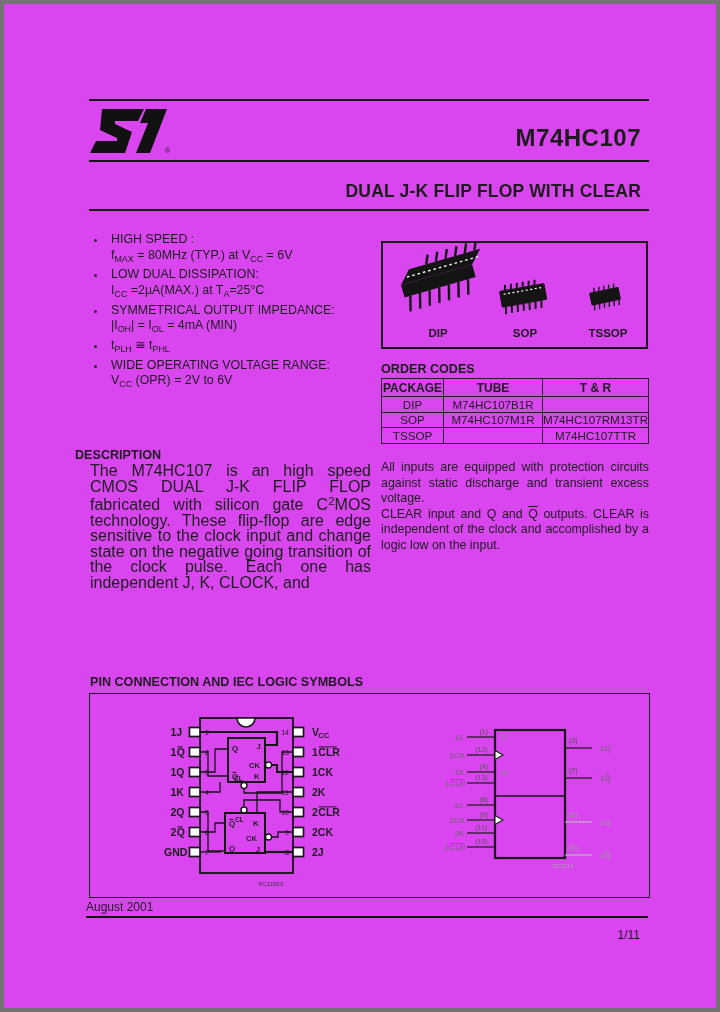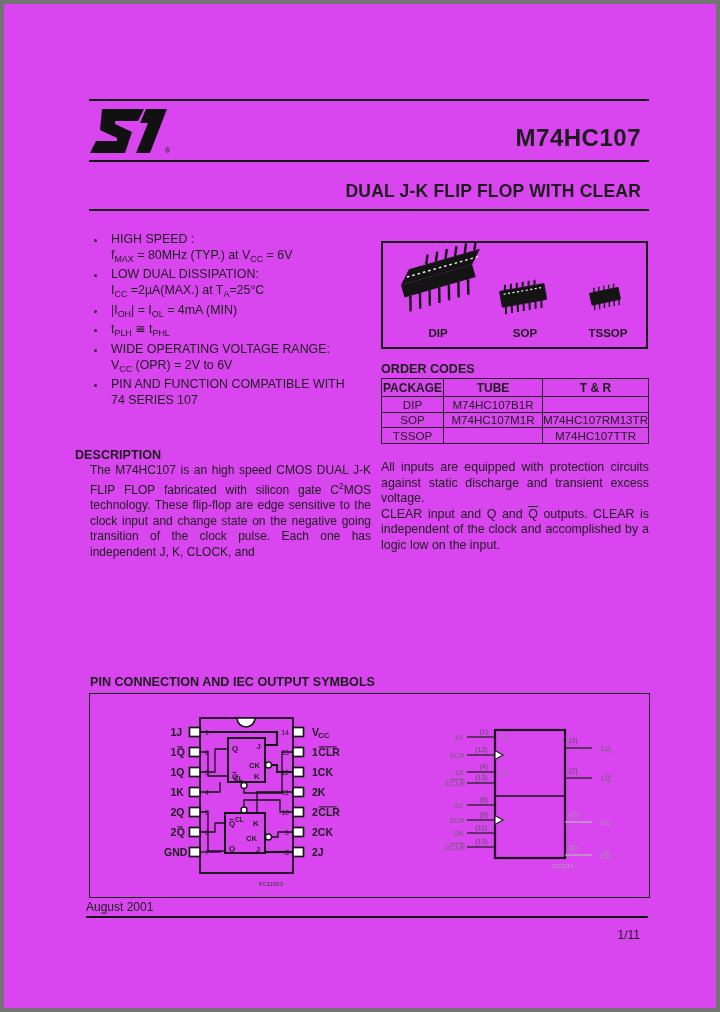--- a/index.html
+++ b/index.html
@@ -26,21 +26,21 @@
   #pkgbox{left:377px;top:237px;width:263px;height:104px;border:2px solid #161616;}
   .pkglabel{position:absolute;top:84px;font-size:11.5px;font-weight:bold;transform:translateX(-50%);}
   
   #oc-heading{left:377px;top:358px;font-size:12.6px;font-weight:bold;}
   #octable{position:absolute;left:377px;top:374px;border-collapse:collapse;table-layout:fixed;}
   #octable th,#octable td{border:1.4px solid #222;text-align:center;padding:0;overflow:hidden;white-space:nowrap;}
   #octable th{font-size:12px;height:17px;font-weight:bold;margin-top:8px;}
   #octable td{font-size:11.6px;height:14.5px;}
   
   #desc-heading{left:71px;top:444px;font-size:12.6px;font-weight:bold;}
-  #desc-left{left:86px;top:459px;width:281px;font-size:12px;line-height:15.5px;text-align:justify;}
+  #desc-left{left:86px;top:459px;width:281px;font-size:16px;line-height:15.5px;text-align:justify;}
   #desc-right{left:377px;top:456px;width:268px;font-size:12.4px;line-height:15.5px;text-align:justify;}
   
   #pin-heading{left:86px;top:671px;font-size:12.6px;font-weight:bold;}
   #pinbox{left:85px;top:689px;width:559px;height:203px;border:1.5px solid #161616;}
   #dipsvg{position:absolute;left:15px;top:11px;}
   #iecsvg{position:absolute;left:330px;top:11px;}
   
   #footer-date{left:82px;top:896px;font-size:12px;text-align:center;}
   #footer-page{right:76px;top:900px;font-size:12px;margin-top:24px;}
   #rule-footer{left:82px;top:912px;width:562px;}
@@ -70,35 +70,31 @@
         <span class="ft">HIGH SPEED :</span>
         <span class="fd">f<sub>MAX</sub> = 80MHz (TYP.) at V<sub>CC</sub> = 6V</span>
       </li>
       <li>
         <span class="blt"></span>
         <span class="ft">LOW DUAL DISSIPATION:</span>
         <span class="fd">I<sub>CC</sub> =2µA(MAX.) at T<sub>A</sub>=25°C</span>
       </li>
       <li>
         <span class="blt"></span>
+        <span class="ft">SYMMETRICAL OUTPUT IMPEDANCE:</span>
         <span class="fd">|I<sub>OH</sub>| = I<sub>OL</sub> = 4mA (MIN)</span>
       </li>
       <li>
         <span class="blt"></span>
         <span class="fd">t<sub>PLH</sub> ≅ t<sub>PHL</sub></span>
       </li>
       <li>
         <span class="blt"></span>
         <span class="ft">WIDE OPERATING VOLTAGE RANGE:</span>
         <span class="fd">V<sub>CC</sub> (OPR) = 2V to 6V</span>
-      </li>
-      <li>
-        <span class="blt"></span>
-        <span class="ft">PIN AND FUNCTION COMPATIBLE WITH</span>
-        <span class="fd">74 SERIES 107</span>
       </li>
     </ul>
 
   <div id="pkgbox" class="abs">
     <svg width="259" height="100" viewBox="0 0 259 100">
 
       <g transform="translate(18,42) rotate(-16)">
         <polygon points="0,0 12,-13 86,-13 74,0" fill="#141414"></polygon>
         <rect x="0" y="0" width="74" height="13" fill="#141414"></rect>
         <line x1="8" y1="-6" x2="82" y2="-6" stroke="#fff" stroke-width="1.4" stroke-dasharray="2.5,3"></line>
@@ -194,21 +190,21 @@
       </tbody>
   </table>
 
   <div id="desc-heading" class="abs">DESCRIPTION</div>
   <div id="desc-left" class="abs">The M74HC107 is an high speed CMOS DUAL J-K FLIP FLOP fabricated with silicon gate C<sup>2</sup>MOS technology. These flip-flop are edge sensitive to the clock input and change state on the negative going transition of the clock pulse. Each one has independent J, K, CLOCK, and</div>
   <div id="desc-right" class="abs">
     <div>All inputs are equipped with protection circuits against static discharge and transient excess voltage.</div>
     <div>CLEAR input and Q and <span class="ov">Q</span> outputs. CLEAR is independent of the clock and accomplished by a logic low on the input.</div>
   </div>
 
-  <div id="pin-heading" class="abs">PIN CONNECTION AND IEC OUTPUT SYMBOLS</div>
+  <div id="pin-heading" class="abs">PIN CONNECTION AND IEC LOGIC SYMBOLS</div>
   <div id="pinbox" class="abs">
     <svg id="dipsvg" width="290" height="190" viewBox="0 0 290 190">
         <rect x="95" y="13" width="93" height="155" fill="none" stroke="#161616" stroke-width="1.8"></rect>
         <path d="M132,13 a9,9 0 0 0 18,0 z" fill="#fff" stroke="#161616" stroke-width="1.6"></path>
         <polyline points="95,27 172,27 172,40 160,40" fill="none" stroke="#161616" stroke-width="2.2"></polyline>
         <polyline points="95,47 103,47 103,71 123,71" fill="none" stroke="#161616" stroke-width="1.3"></polyline>
         <polyline points="95,67 110,67 110,44 123,44" fill="none" stroke="#161616" stroke-width="1.3"></polyline>
         <polyline points="95,87 115,87 115,77" fill="none" stroke="#161616" stroke-width="1.3"></polyline>
         <polyline points="188,47 177,47 177,88 139,88 139,83.5" fill="none" stroke="#161616" stroke-width="1.3"></polyline>
         <polyline points="166.5,60 172,60 172,67 188,67" fill="none" stroke="#161616" stroke-width="2"></polyline>

